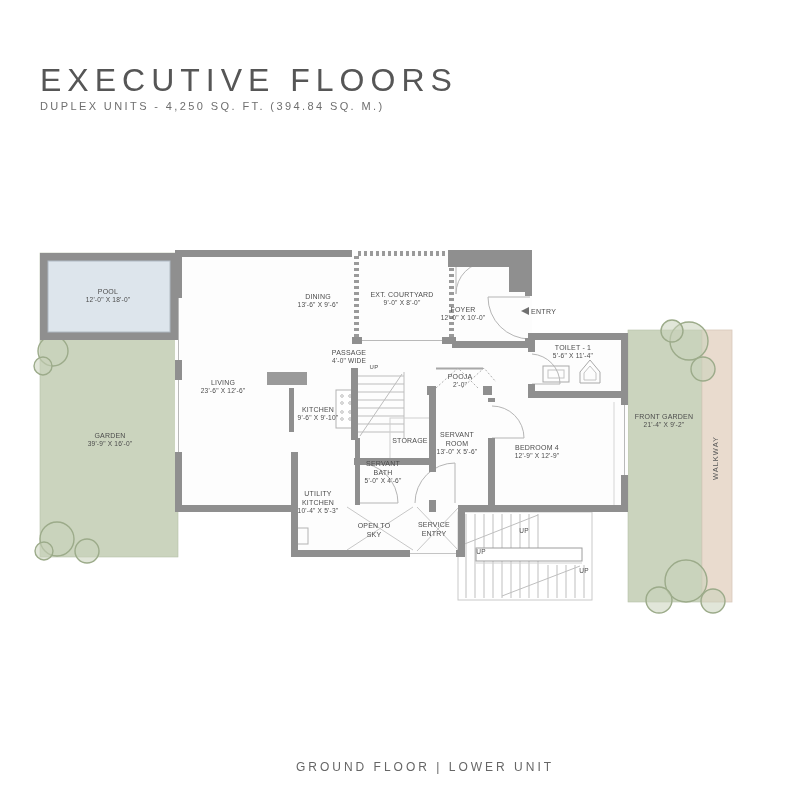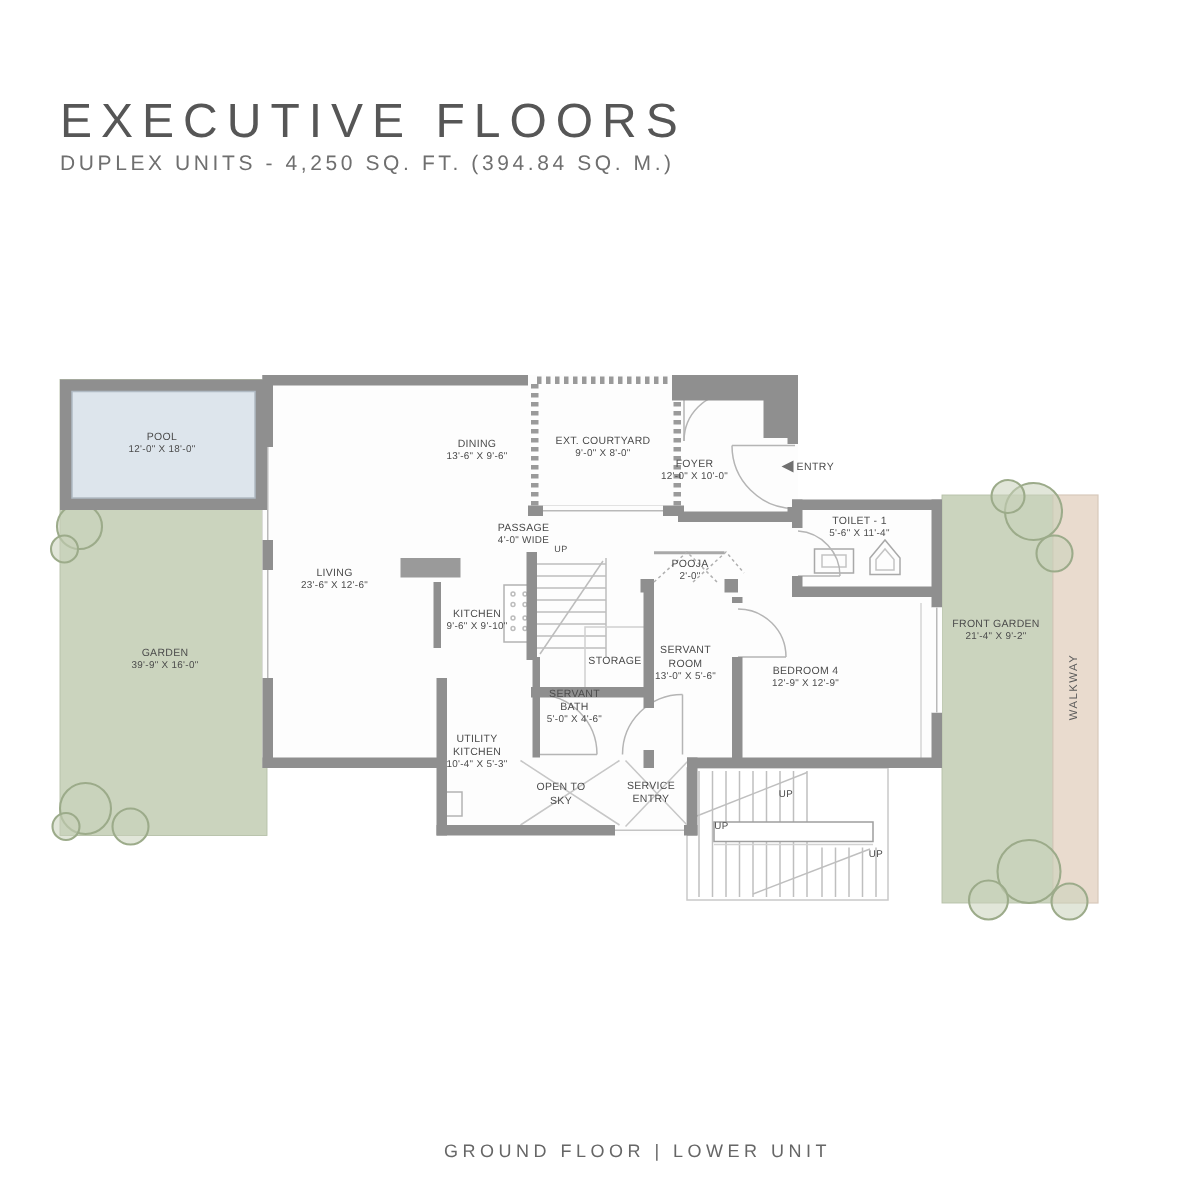--- a/index.html
+++ b/index.html
@@ -5,21 +5,21 @@
   html,body{margin:0;padding:0;}
   body{
     width:800px;height:800px;background:#ffffff;position:relative;overflow:hidden;
     font-family:"Liberation Sans","DejaVu Sans",sans-serif;
   }
   .page-title{
     position:absolute;left:40px;top:62px;font-size:32px;letter-spacing:6px;
     color:#565656;font-weight:400;white-space:nowrap;
   }
   .page-subtitle{
-    position:absolute;left:40px;top:100px;font-size:14px;letter-spacing:2.4px;
+    position:absolute;left:40px;top:100px;font-size:11px;letter-spacing:2.4px;
     color:#6f6f6f;white-space:nowrap;
   }
   .footer-caption{
     position:absolute;left:0;top:760px;width:800px;text-align:center;
     font-size:12px;letter-spacing:3px;color:#666;white-space:nowrap;margin-left:25px;
   }
   .plan{position:absolute;inset:0;}
   .plan svg{position:absolute;left:0;top:0;}
   .lbl{
     position:absolute;transform:translate(-50%,-50%);text-align:center;

